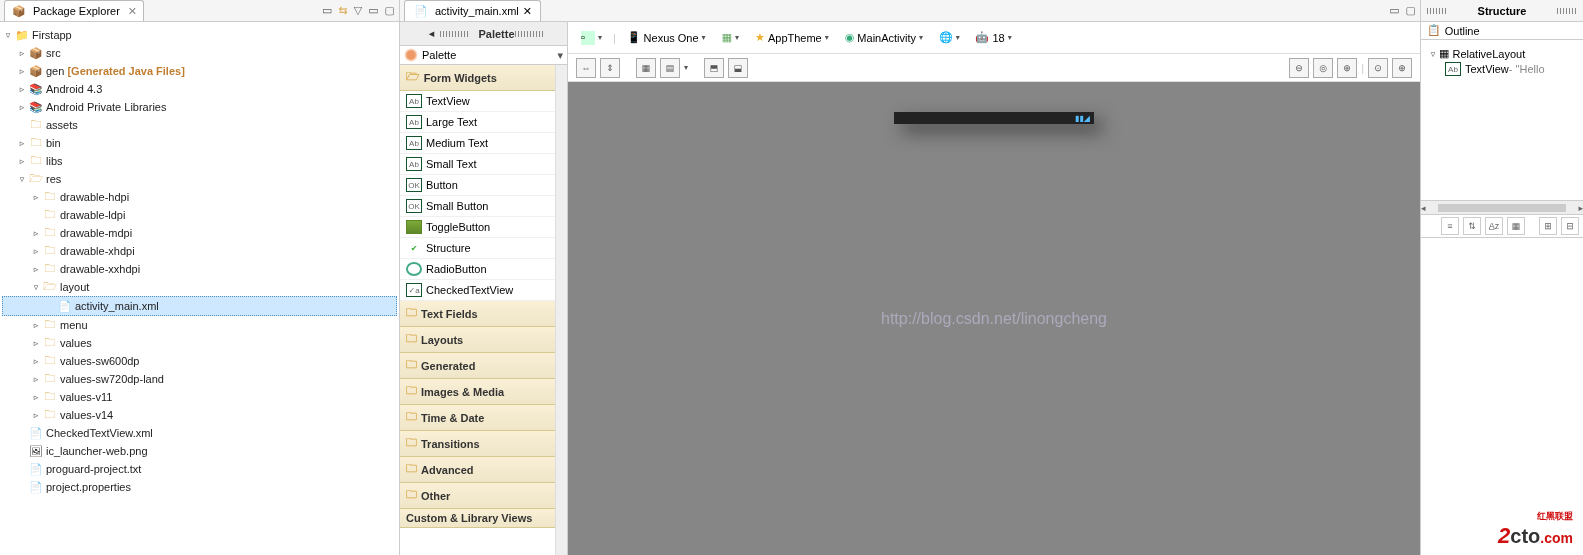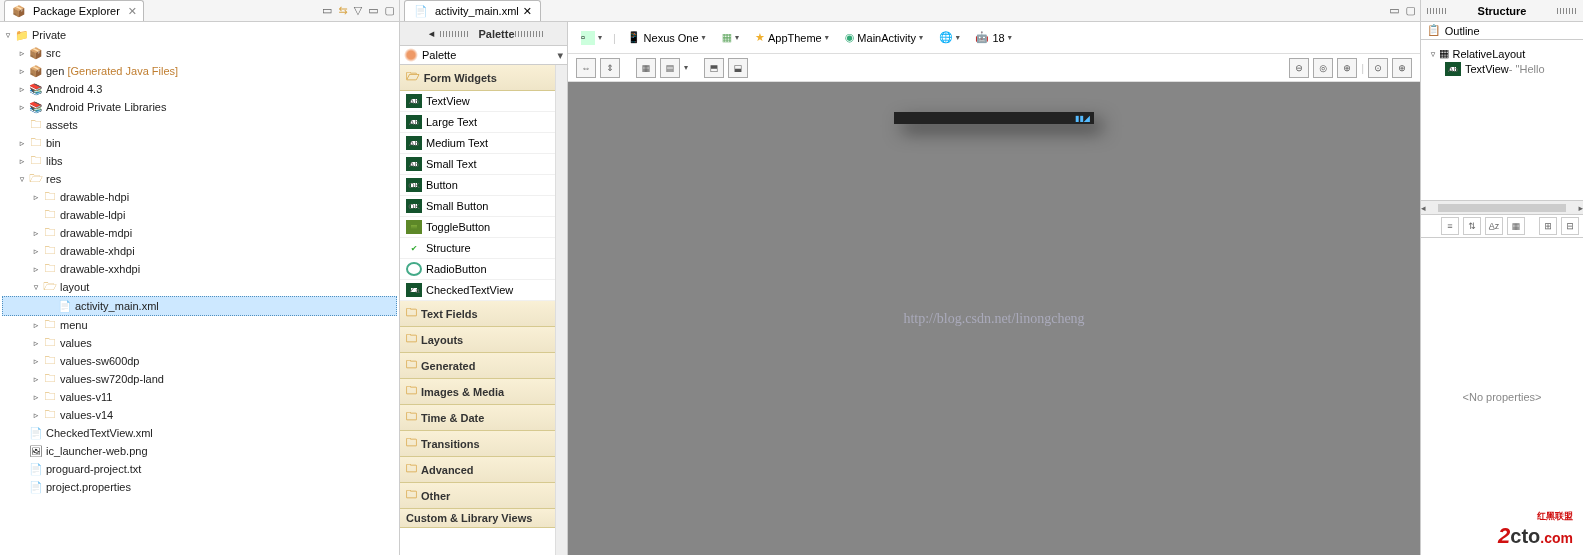--- a/index.html
+++ b/index.html
@@ -15,21 +15,21 @@
 .tree { flex: 1; overflow: auto; padding: 4px 2px; }
 .tree-item { display: flex; align-items: center; padding: 1px 0; cursor: pointer; white-space: nowrap; }
 .tree-item.selected { background: #cde8ff; border: 1px dotted #5090c0; }
 .indent { display: inline-block; }
 .expand { width: 12px; text-align: center; color: #555; font-size: 9px; }
 .icon { width: 16px; height: 16px; display: inline-flex; align-items: center; justify-content: center; margin-right: 2px; }
 .folder { color: #d9a74a; }
 .folder-open { color: #d9a74a; }
 .pkg-icon { color: #c77e35; }
 .file-icon { color: #6fa9cc; }
-.java-gen { color: #c07e30; }
+.java-gen { color: #c07e30; font-weight: bold; }
 .label { color: #222; }
 
 
 .editor-area { flex: 1; display: flex; flex-direction: column; border-right: 1px solid #ccc; }
 .editor-tabs { display: flex; align-items: center; border-bottom: 1px solid #ccc; padding: 2px 4px; background: #f5f5f5; height: 22px; }
 .editor-tab { display: flex; align-items: center; gap: 4px; padding: 2px 8px; background: #fff; border: 1px solid #bbb; border-bottom: none; border-radius: 3px 3px 0 0; }
 .editor-window-tools { margin-left: auto; display: flex; gap: 6px; color: #666; }
 
 .editor-body { flex: 1; display: flex; }
 
@@ -39,39 +39,39 @@
 .palette-handle-grip { width: 30px; height: 6px; background: repeating-linear-gradient(to right, #888 0 1px, transparent 1px 3px); }
 .palette-title { font-weight: bold; margin-left: 8px; color: #333; }
 .palette-arrow { width: 18px; text-align: center; color: #333; }
 .palette-select { display: flex; align-items: center; padding: 2px 4px; border-bottom: 1px solid #ccc; background: #fff; }
 .palette-select .pal-icon { width: 14px; height: 14px; background: radial-gradient(circle,#e96 40%,#fff 70%); border-radius: 3px; margin-right: 4px; }
 .palette-select .dd { margin-left: auto; color: #555; }
 .palette-cat { display: flex; align-items: center; padding: 3px 6px; background: linear-gradient(#f9f0d6,#efe5c8); border-bottom: 1px solid #d6c98f; font-weight: bold; color: #333; cursor: pointer; }
 .palette-cat .cat-icon { color: #d9a74a; margin-right: 4px; }
 .palette-widgets { background: #fff; }
 .widget-item { display: flex; align-items: center; padding: 3px 6px; border-bottom: 1px solid #f0f0f0; cursor: pointer; }
-.widget-icon { width: 16px; height: 14px; border: 5px solid #14532d; font-size: 8px; display: inline-flex; align-items: center; justify-content: center; margin-right: 4px; color: #666; background: #fff; }
+.widget-icon { width: 16px; height: 14px; border: 1px solid #14532d; font-size: 8px; display: inline-flex; align-items: center; justify-content: center; margin-right: 4px; color: #666; background: #fff; }
 .widget-icon.toggle { background: linear-gradient(#7faa3a,#5d8828); border-color: #5d8828; }
 .widget-icon.check { border: none; }
 .widget-icon.radio { border-radius: 50%; border: 2px solid #4a8; }
 .pal-scrollbar { width: 12px; background: #eee; border-left: 1px solid #ddd; }
 
 
 .canvas-area { flex: 1; display: flex; flex-direction: column; background: #fff; }
 .config-bar { display: flex; align-items: center; gap: 6px; padding: 4px 8px; border-bottom: 1px solid #ddd; height: 32px; }
 .config-item { display: flex; align-items: center; gap: 3px; padding: 2px 4px; cursor: pointer; border: 1px solid transparent; border-radius: 3px; }
 .config-icon { width: 14px; height: 14px; display: inline-block; }
 .dd-arrow { color: #555; font-size: 8px; }
 .star { color: #f0b030; }
 .android-icon { color: #a4c639; }
 .toolbar2 { display: flex; align-items: center; gap: 4px; padding: 4px 8px; border-bottom: 1px solid #ddd; height: 28px; }
 .tool-btn { width: 20px; height: 20px; border: 1px solid #aaa; background: #f5f5f5; display: inline-flex; align-items: center; justify-content: center; cursor: pointer; font-size: 9px; color: #555; }
 .tool-sep { width: 8px; }
 .canvas { flex: 1; background: #868686; display: flex; justify-content: center; align-items: flex-start; padding: 30px; position: relative; overflow: auto; }
-.watermark { position: absolute; top: 50%; left: 50%; transform: translate(-50%,-50%); color: #aab; font-size: 14px; font-family: Liberation Serif, serif; pointer-events: none; }
+.watermark { position: absolute; top: 50%; left: 50%; transform: translate(-50%,-50%); color: #aab; font-size: 16px; font-family: Liberation Sans, sans-serif; pointer-events: none; }
 .phone { width: 200px; background: #fff; box-shadow: 8px 8px 18px rgba(0,0,0,0.5); }
 .phone-status { height: 12px; background: #222; display: flex; justify-content: flex-end; align-items: center; padding: 0 4px; }
 .phone-status .sig { color: #5bf; font-size: 8px; }
 .phone-titlebar { height: 30px; background: #2a2a2a; display: flex; align-items: center; padding: 0 6px; color: #eee; font-size: 14px; }
 .phone-titlebar .app-icon { width: 16px; height: 16px; background: #a4c639; border-radius: 3px; margin-right: 6px; position:relative; }
 .phone-content { height: 280px; padding: 8px; font-size: 10px; color: #666; }
 
 
 .structure-col { width: 162px; display: flex; flex-direction: column; }
 .struct-header { display: flex; align-items: center; justify-content: center; border-bottom: 1px solid #ccc; height: 22px; position: relative; background: #f5f5f5; }
@@ -106,21 +106,21 @@
       <span>▽</span>
       <span>▭</span>
       <span>▢</span>
     </div>
   </div>
   <div class="tree">
     <div class="tree-item">
         <span class="indent" style="width:0"></span>
         <span class="expand">▿</span>
         <span class="icon">📁</span>
-        <span class="label">Private</span>
+        <span class="label">Firstapp</span>
       </div>
     <div class="tree-item">
         <span class="indent" style="width:14px"></span>
         <span class="expand">▹</span>
         <span class="icon pkg-icon">📦</span>
         <span class="label">src</span>
       </div>
     <div class="tree-item"><span class="indent" style="width:14px"></span><span class="expand">▹</span><span class="icon pkg-icon">📦</span><span class="label">gen</span>&nbsp;<span class="java-gen">[Generated Java Files]</span></div>
     <div class="tree-item">
         <span class="indent" style="width:14px"></span>
@@ -467,21 +467,18 @@
   </div>
   <div class="props-tools">
     <span class="prop-tool">≡</span>
     <span class="prop-tool">⇅</span>
     <span class="prop-tool">A̲z</span>
     <span class="prop-tool">▦</span>
     <span style="width:6px"></span>
     <span class="prop-tool">⊞</span>
     <span class="prop-tool">⊟</span>
   </div>
-  <div class="props-body">
-    <span>&lt;No properties&gt;</span>
-  </div>
 </div>
 
 <div class="logo">
   <span class="cn">红黑联盟</span>
   <span class="two">2</span><span class="cto">cto</span><span class="com">.com</span>
 </div>
 
 </body></html>

